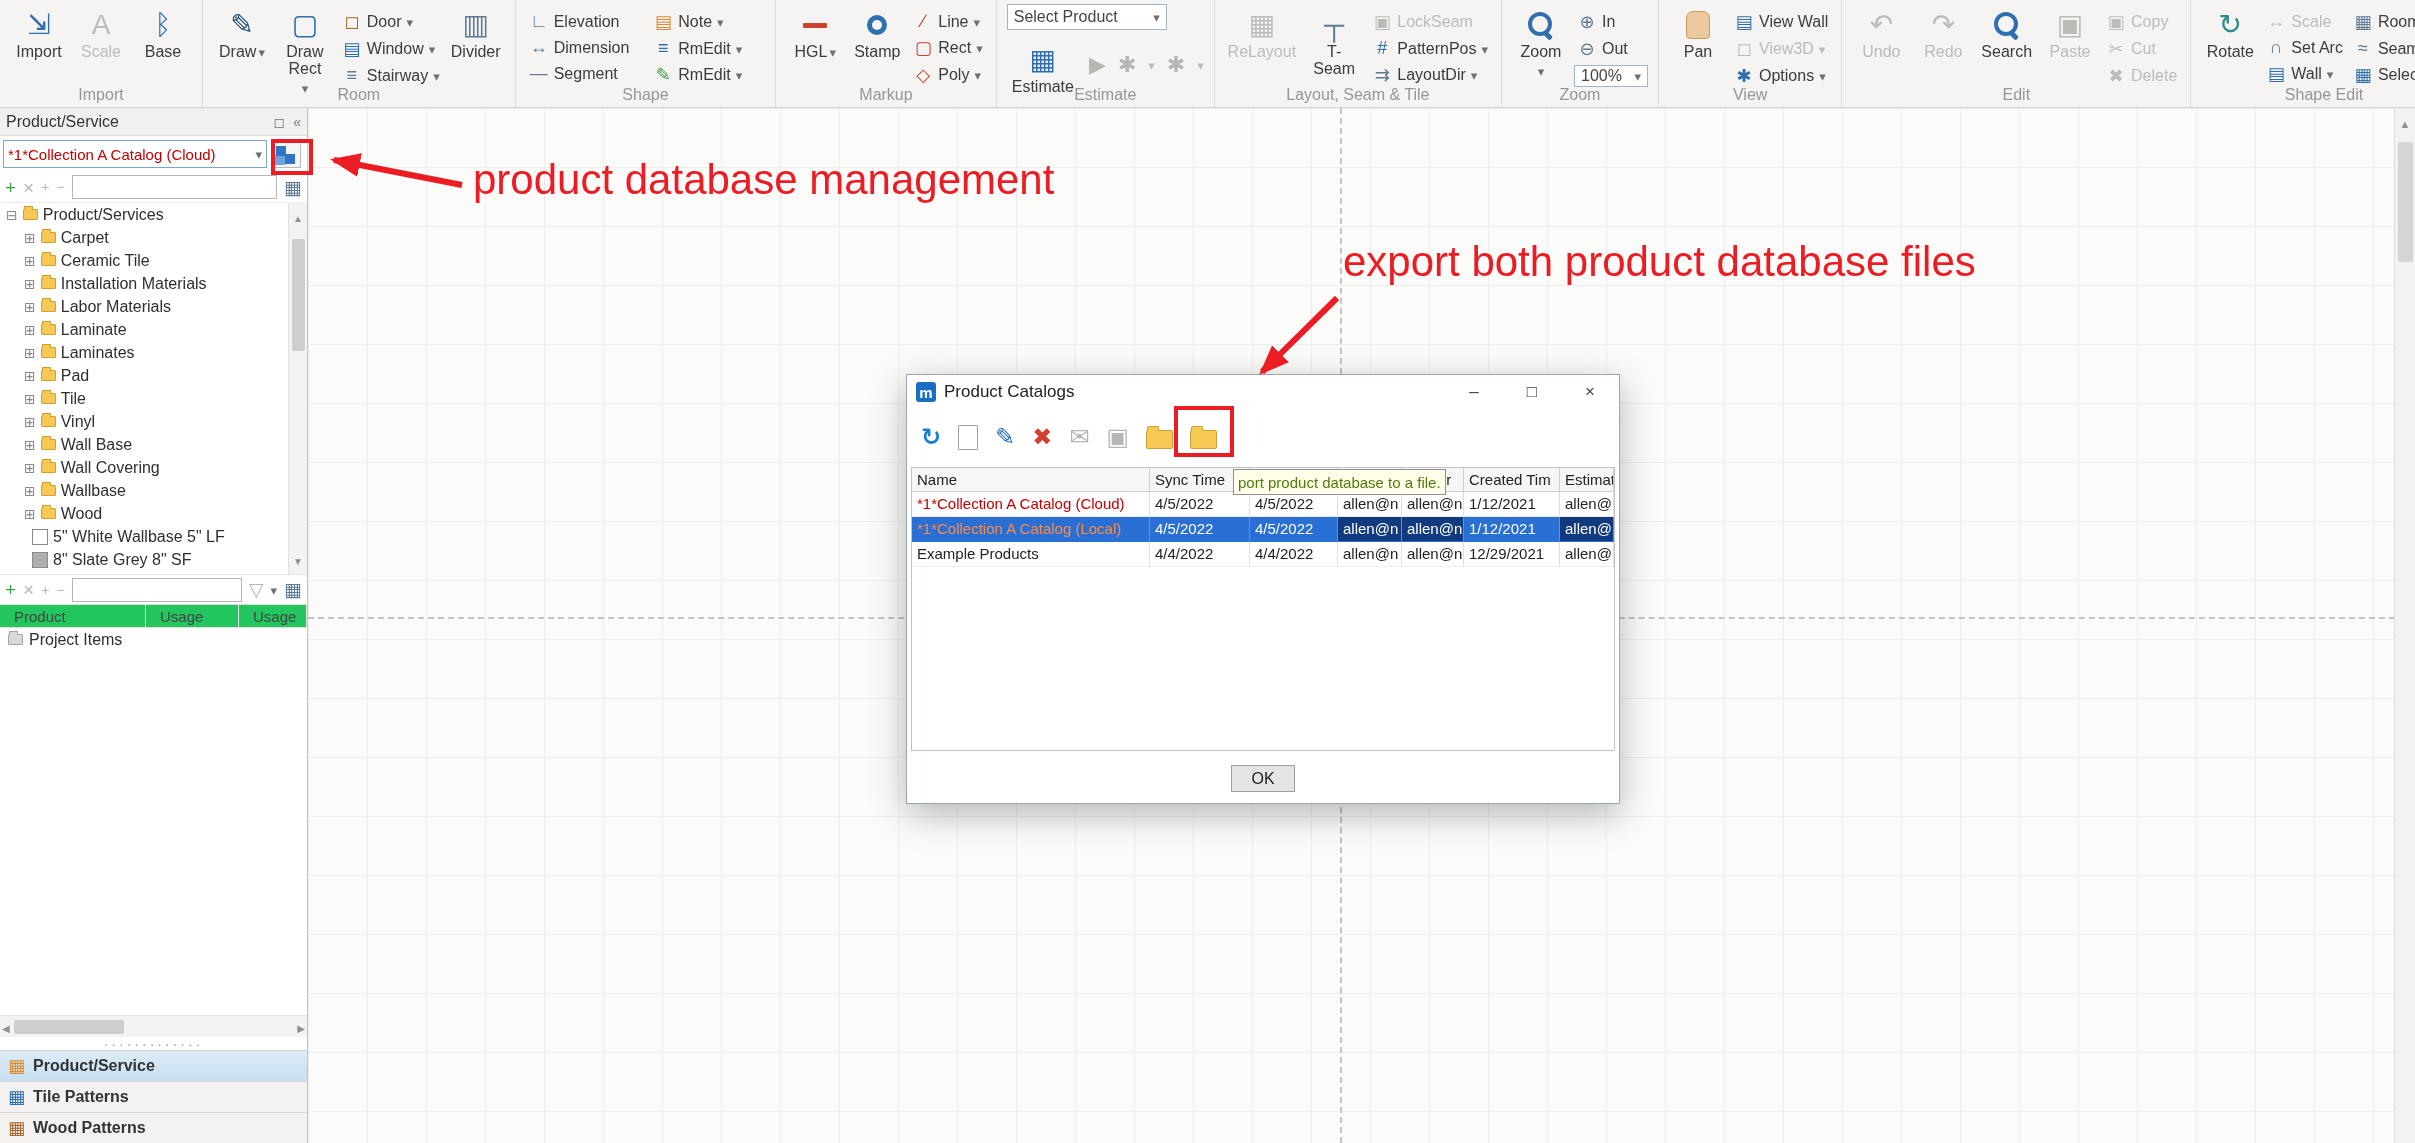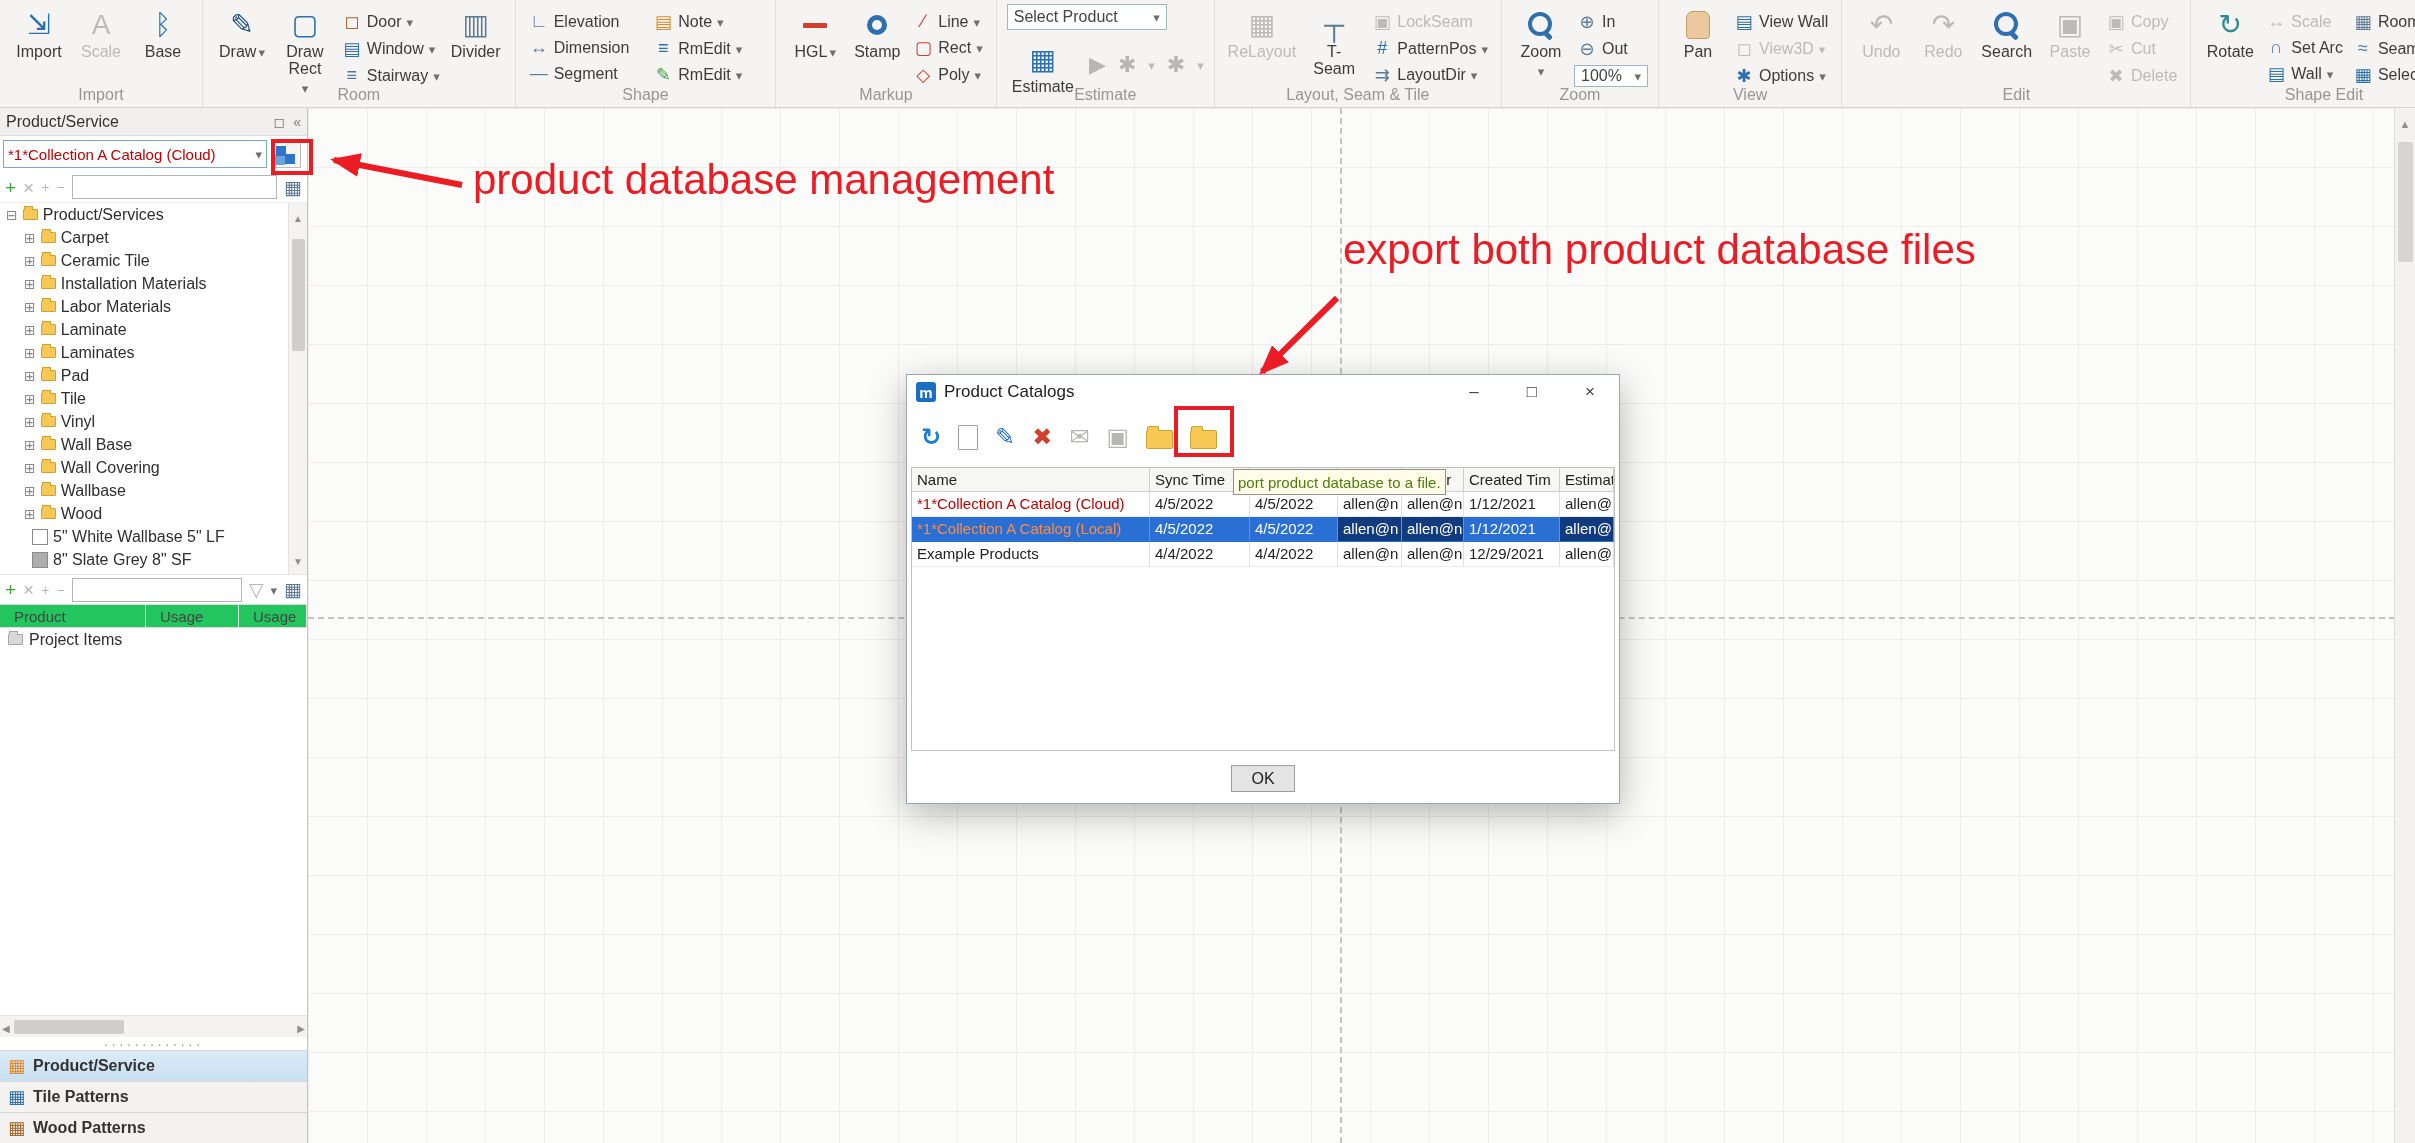--- a/index.html
+++ b/index.html
@@ -717,21 +717,21 @@
         <span class="tcell c6">allen@n</span>
       </div>
     </div>
 
     <div class="okbtn">OK</div>
   </div>
 
   <div class="anno anno-box" style="left:271px;top:139px;width:42px;height:36px"></div>
   <div class="anno anno-box" style="left:1174px;top:406px;width:60px;height:51px"></div>
   <div class="anno anno-text" style="left:473px;top:156px">product database management</div>
-  <div class="anno anno-text" style="left:1343px;top:226px">export both product database files</div>
+  <div class="anno anno-text" style="left:1343px;top:238px">export both product database files</div>
   <svg id="anno-svg" width="2415" height="1143" viewBox="0 0 2415 1143">
     <defs>
       <marker id="ah" markerUnits="userSpaceOnUse" markerWidth="34" markerHeight="28" refX="26" refY="12" orient="auto">
         <path d="M0,0 L30,12 L0,24 Z" fill="#ec1c24"></path>
       </marker>
     </defs>
     <line x1="462" y1="185" x2="334" y2="160" stroke="#ec1c24" stroke-width="6" marker-end="url(#ah)"></line>
     <line x1="1337" y1="298" x2="1262" y2="372" stroke="#ec1c24" stroke-width="6" marker-end="url(#ah)"></line>
   </svg>
 </div>

